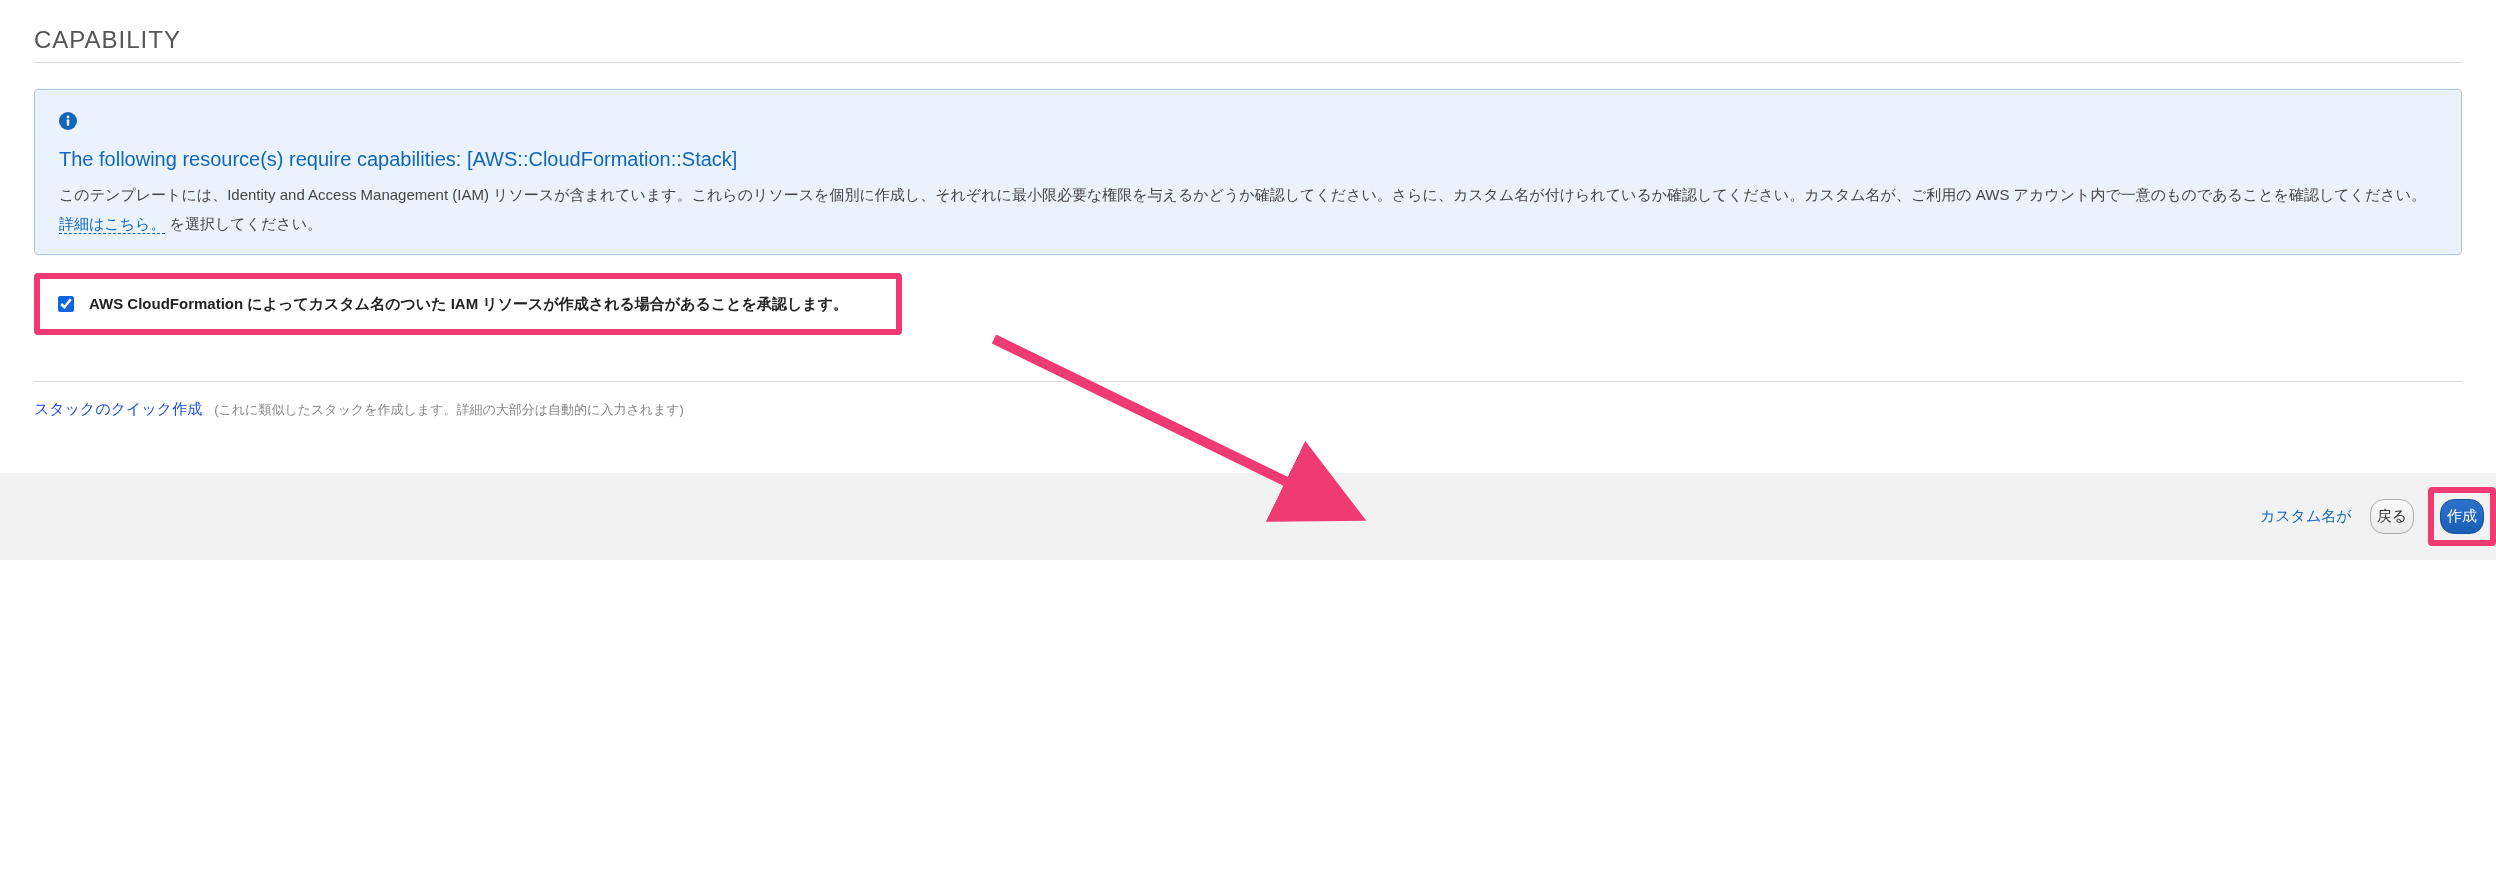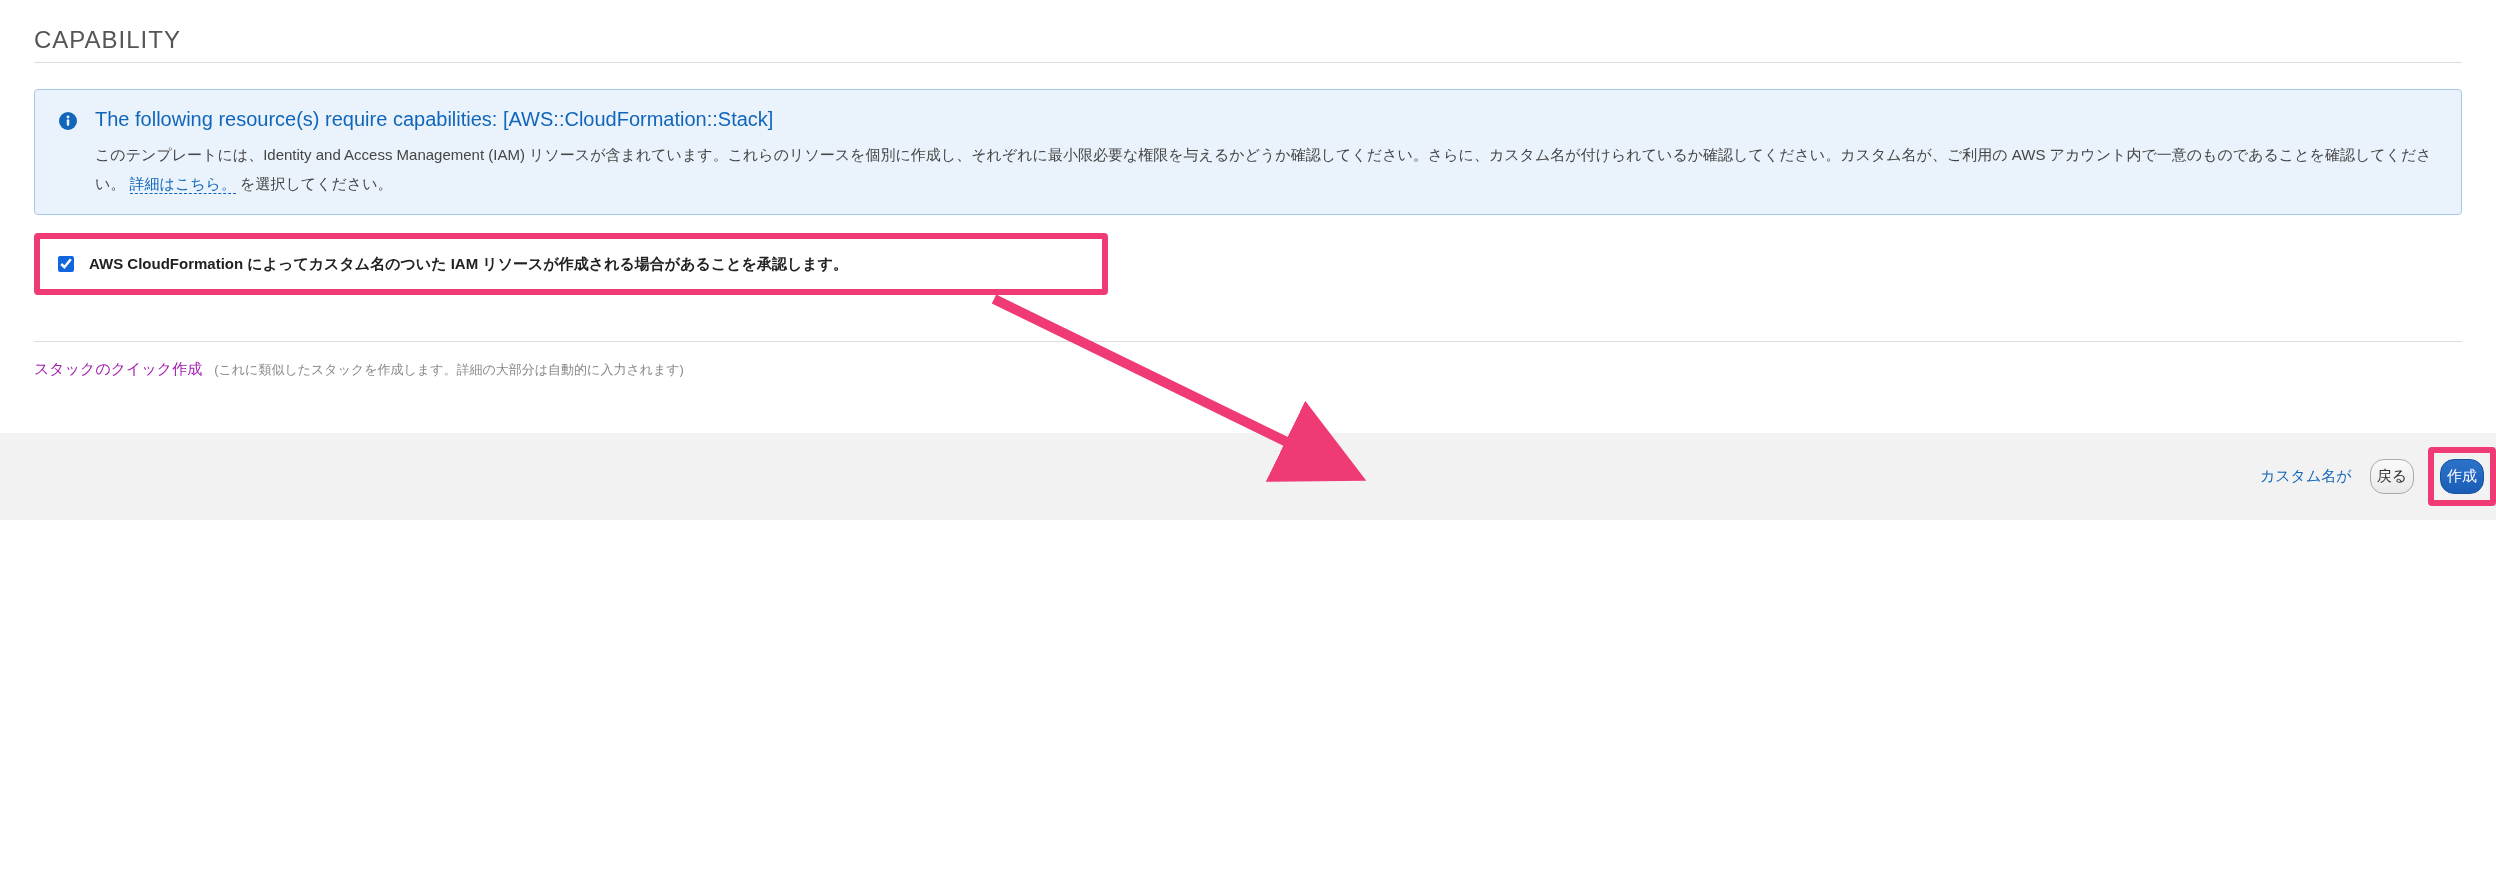--- a/index.html
+++ b/index.html
@@ -29,20 +29,21 @@
   
   .alert {
     border: 1px solid #a6c8e7;
     background: #eaf3fb;
     border-radius: 4px;
     padding: 18px 24px 16px 24px;
     display: flex;
     align-items: flex-start;
     gap: 18px;
     margin: 26px 0 18px 0;
+    flex-direction: column;
   }
   .alert .icon {
     flex: 0 0 auto;
     width: 18px;
     height: 18px;
     margin-top: 4px;
     color: #1166bb;
   }
   .alert .icon svg { width: 18px; height: 18px; }
   .alert-body { flex: 1 1 auto; }
@@ -84,21 +85,21 @@
   
   .hl {
     border: 6px solid #ef3a73;
     border-radius: 4px;
     padding: 4px 8px;
     display: inline-flex;
     align-items: center;
   }
   .hl-checkbox {
     display: flex;
-    width: 1074px;
+    width: 868px;
     padding: 6px 8px;
   }
   .hl-create {
     padding: 6px 6px;
     display: inline-flex;
   }
 
   
   .sep {
     border-top: 1px solid #ddd;
@@ -107,21 +108,21 @@
 
   
   .quick-row {
     font-size: 15px;
     display: flex;
     align-items: baseline;
     gap: 12px;
     margin-bottom: 38px;
   }
   .quick-row a {
-    color: #a21caf;
+    color: #1d4ed8;
     text-decoration: none;
   }
   .quick-row .hint {
     color: #888;
     font-size: 13px;
   }
 
   
   .footer {
     background: #f2f2f2;

